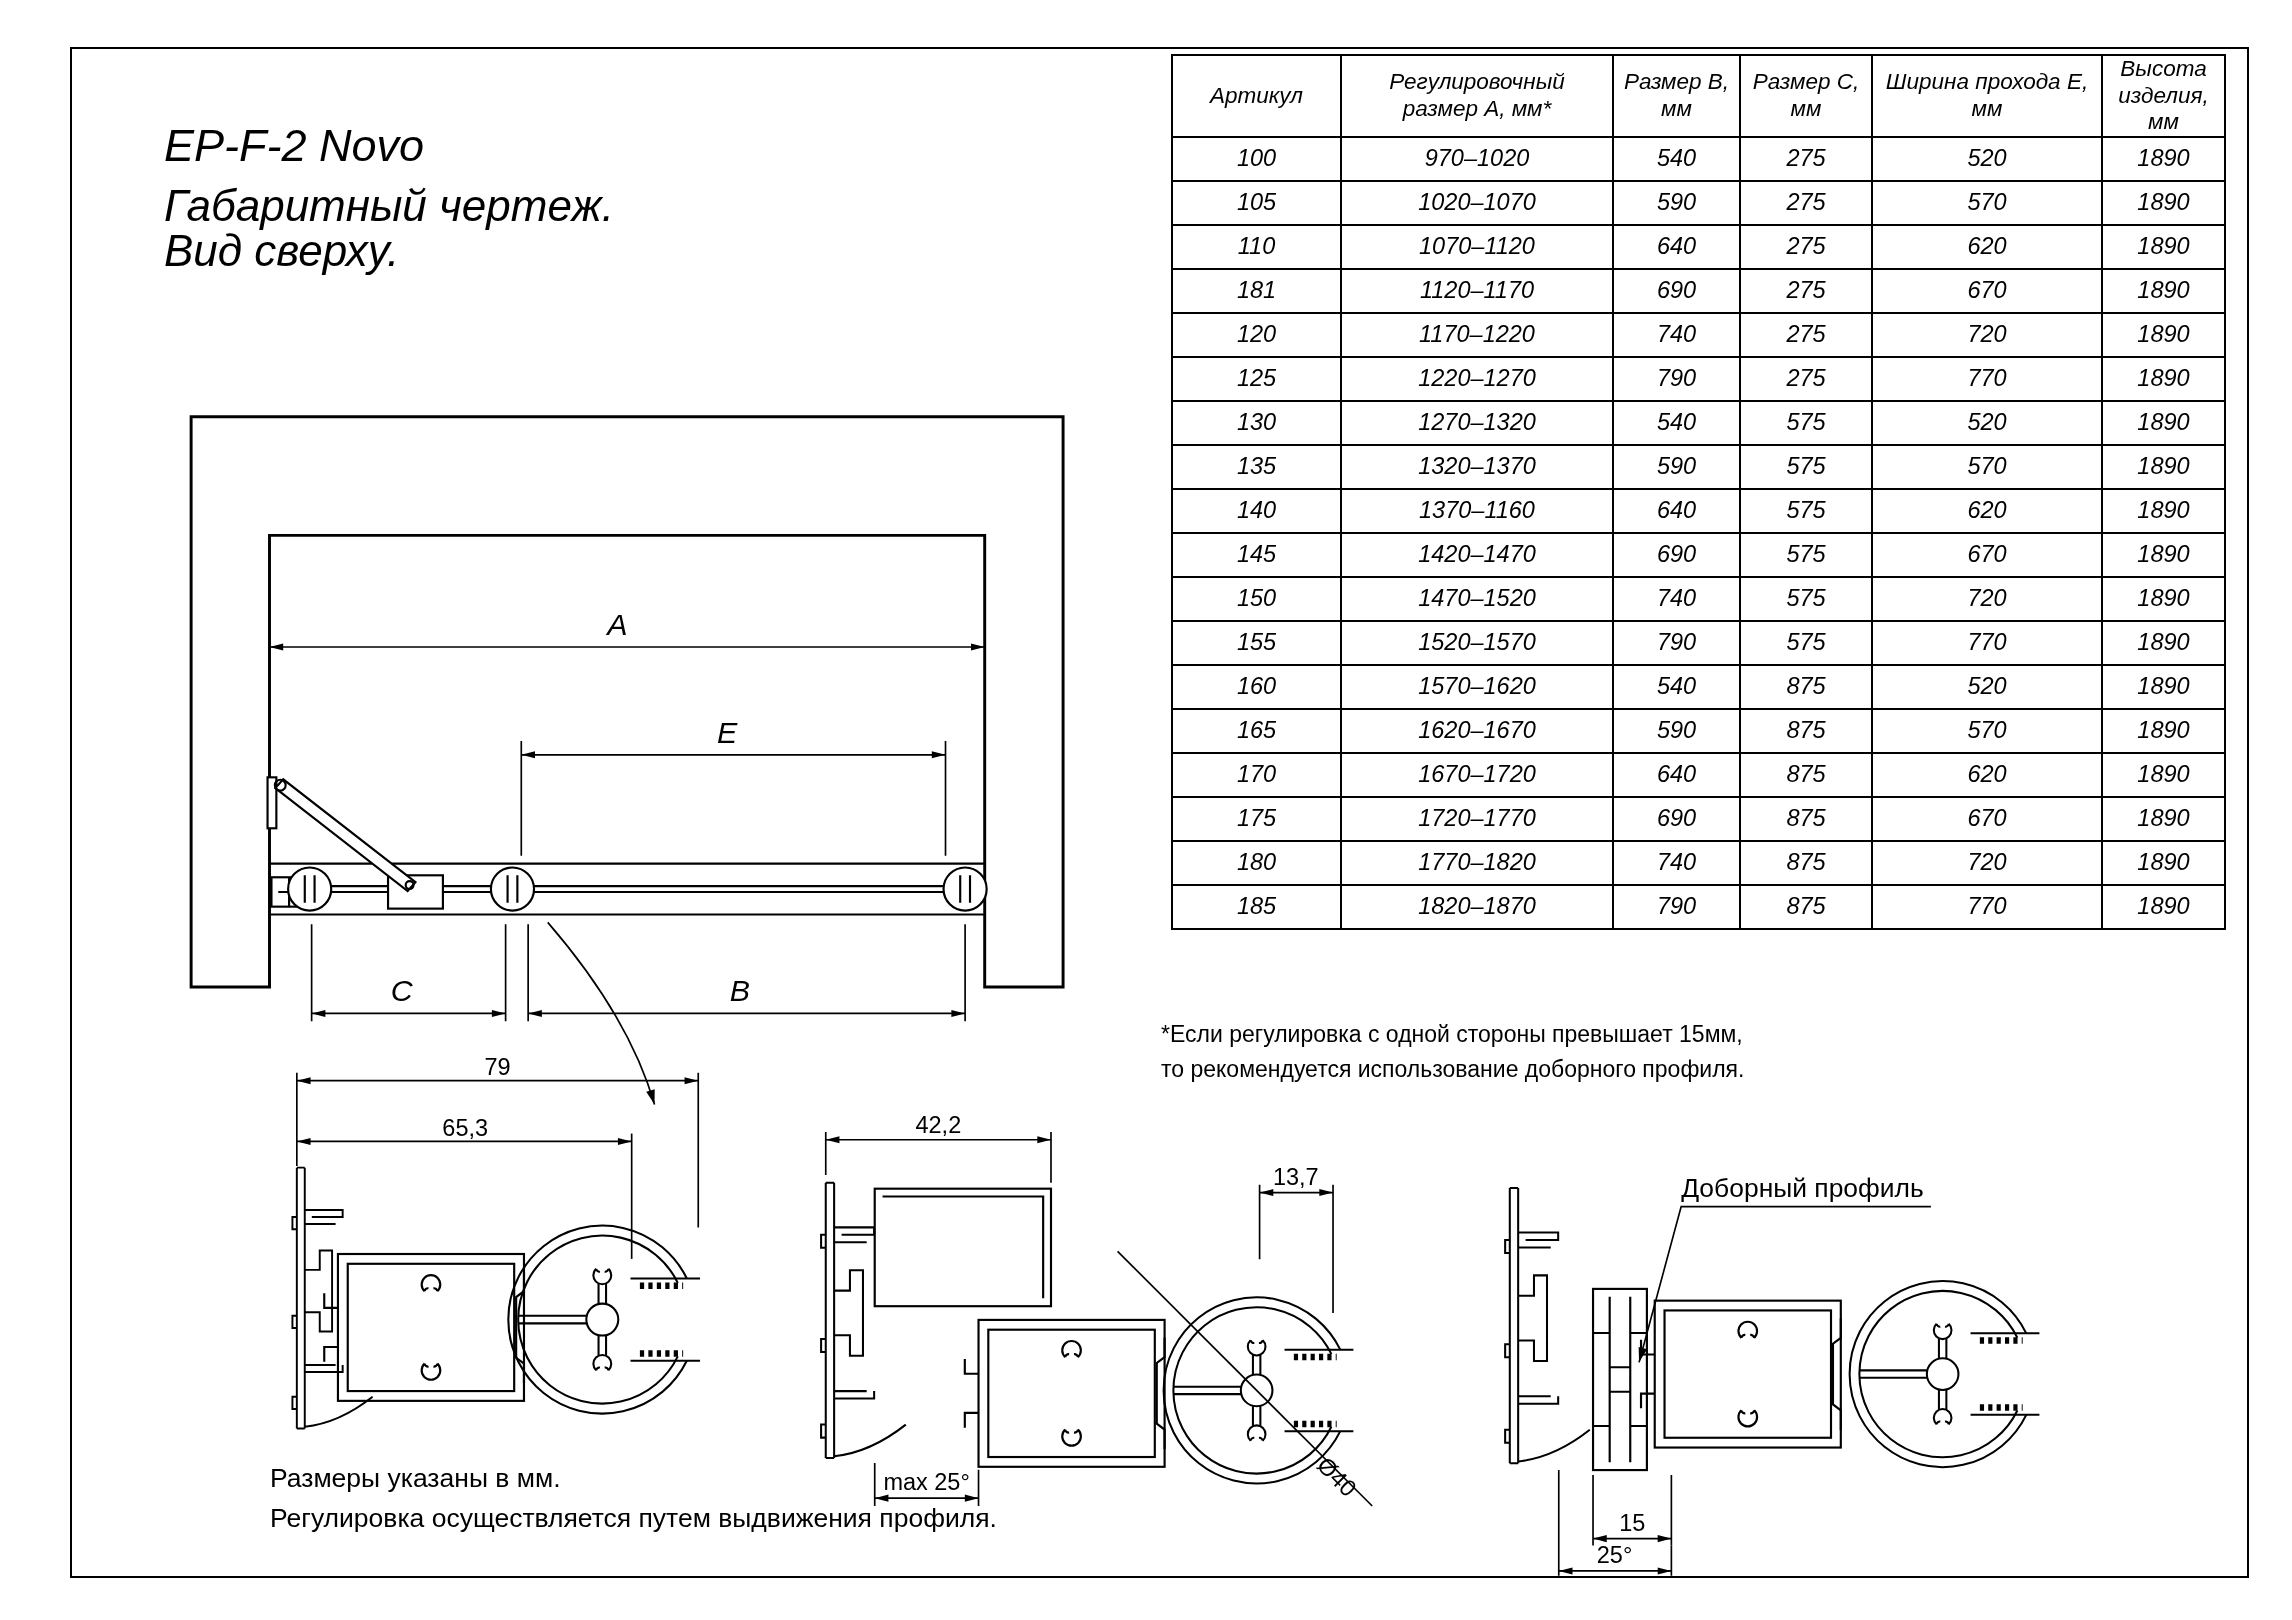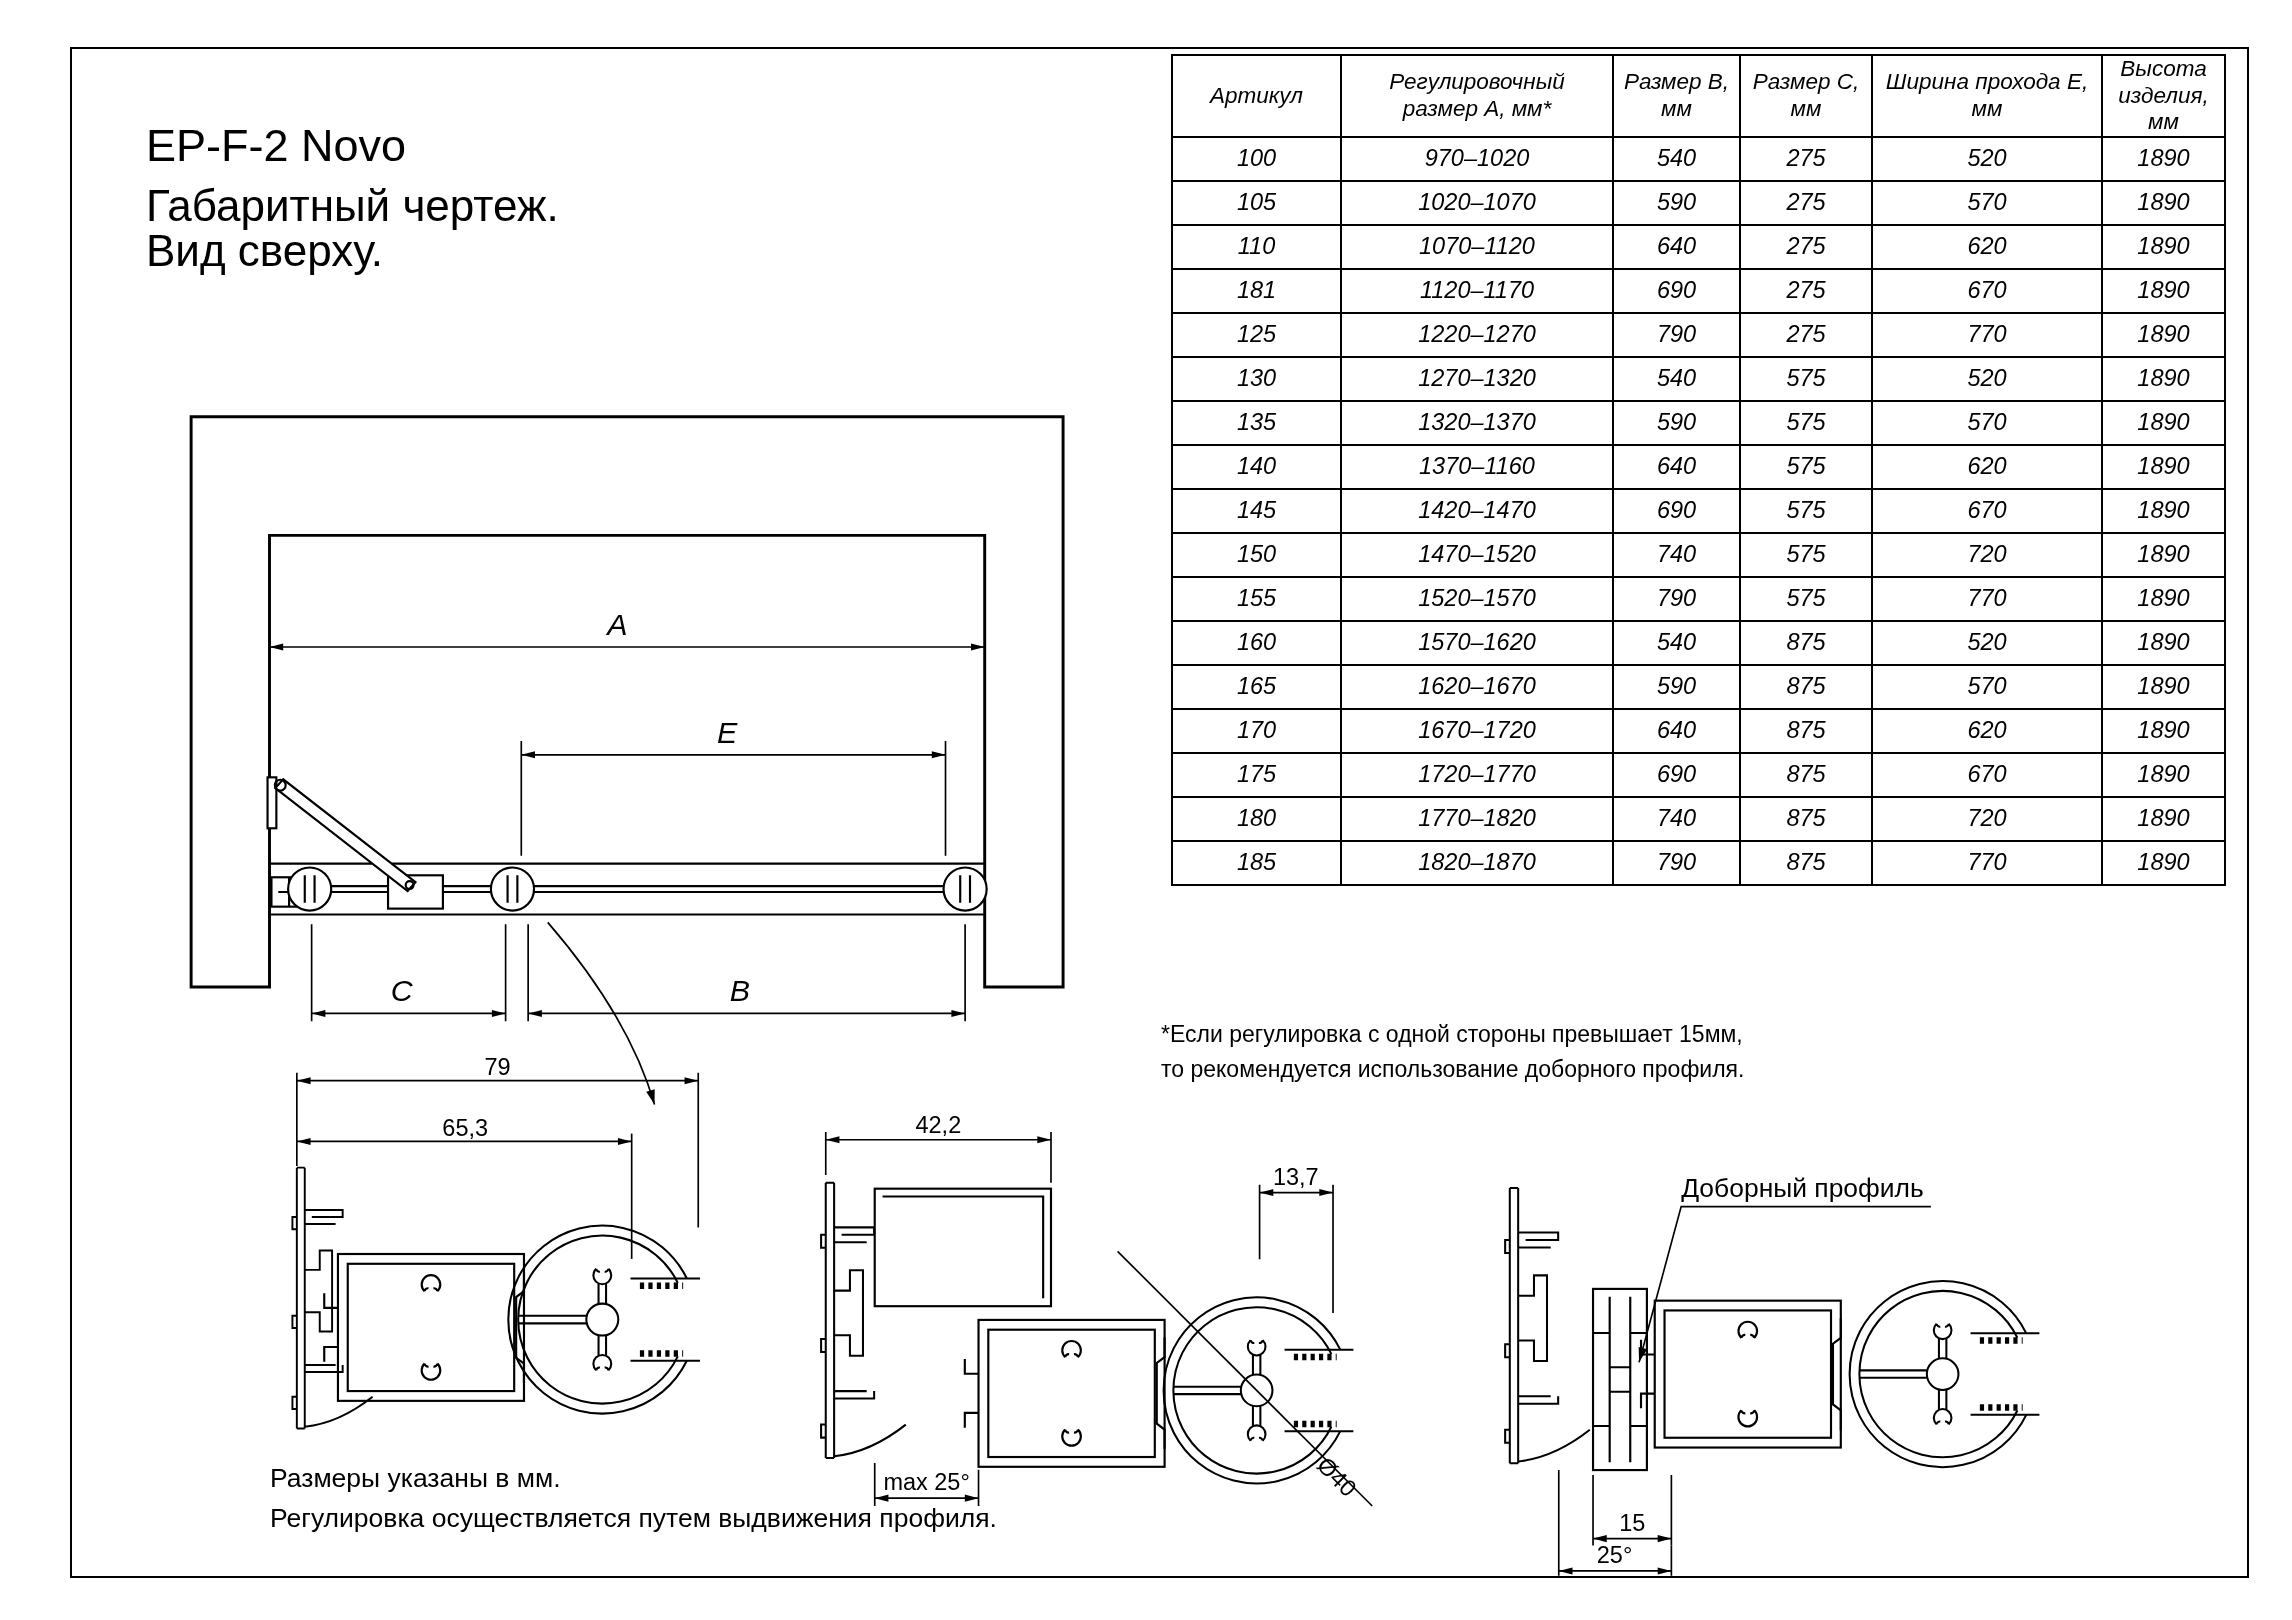--- a/index.html
+++ b/index.html
@@ -1,19 +1,19 @@
 <!DOCTYPE html>
 <html><head>
 <meta charset="utf-8">
 <style>
   html,body{margin:0;padding:0;background:#e8e8e8}
   .sheet{position:relative;width:2293px;height:1620px;background:#fff;overflow:hidden;
          font-family:"Liberation Sans",sans-serif;color:#000}
   .frame{position:absolute;left:70px;top:47px;width:2175px;height:1527px;border:2.9px solid #000}
-  .titleblock{position:absolute;left:146px;top:120px;}
+  .titleblock{position:absolute;left:164px;top:120px;font-style:italic}
   .title{font-size:45px;line-height:51px;margin:0 0 11.8px 0;font-weight:normal}
   .sub{font-size:44px;line-height:45px}
   table.spec{position:absolute;left:1171px;top:54px;width:1054px;border-collapse:collapse;
              table-layout:fixed;font-style:italic;text-align:center;border:2.9px solid #000}
   table.spec th,table.spec td{border:2px solid #000;vertical-align:middle;overflow:hidden}
   table.spec th{font-size:22.5px;font-weight:normal;height:78px;line-height:26.5px;padding:0 7.8px}
   table.spec td{font-size:23.5px;height:42px;padding:0 3.9px}
   .note{position:absolute;left:1161px;top:1017px;font-size:23px;line-height:35px}
   .footer{position:absolute;left:270px;top:1458px;font-size:26.5px;line-height:40px}
   svg{position:absolute;overflow:visible}
@@ -257,20 +257,28 @@
         </tr>
         <tr>
           <td>181</td>
           <td>1120–1170</td>
           <td>690</td>
           <td>275</td>
           <td>670</td>
           <td>1890</td>
         </tr>
         <tr>
+          <td>120</td>
+          <td>1170–1220</td>
+          <td>740</td>
+          <td>275</td>
+          <td>720</td>
+          <td>1890</td>
+        </tr>
+        <tr>
           <td>125</td>
           <td>1220–1270</td>
           <td>790</td>
           <td>275</td>
           <td>770</td>
           <td>1890</td>
         </tr>
         <tr>
           <td>130</td>
           <td>1270–1320</td>

